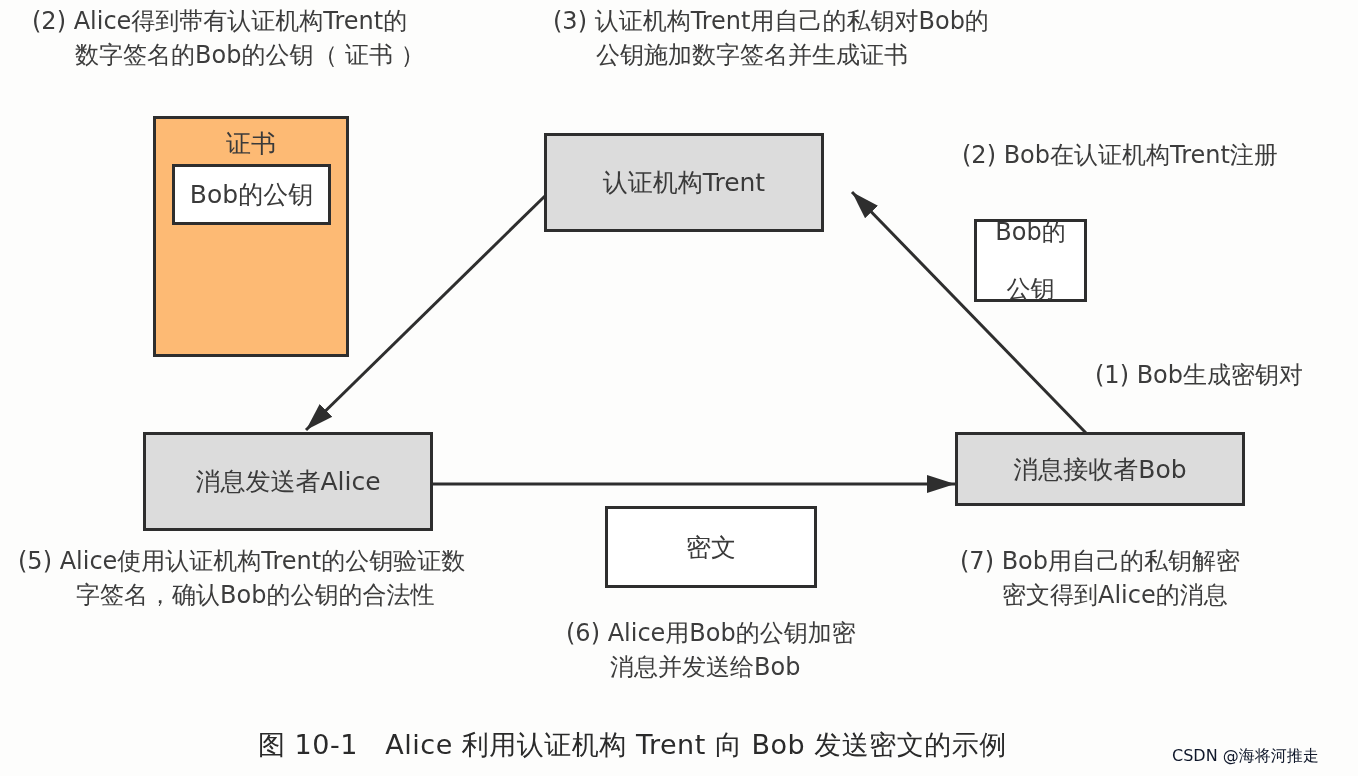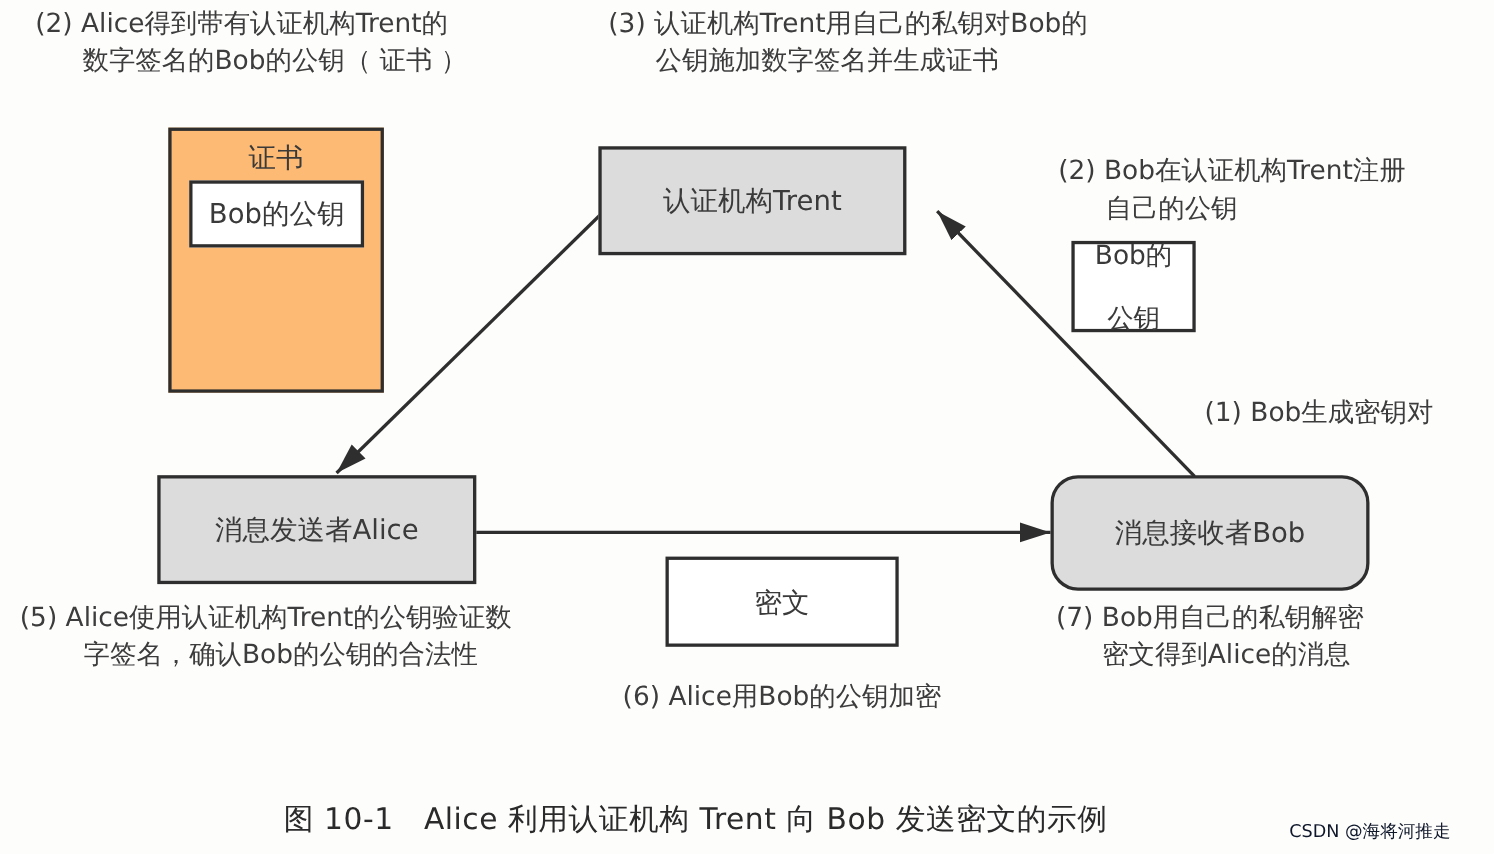--- a/index.html
+++ b/index.html
@@ -71,50 +71,50 @@
   <span class="l2" style="padding-left:43px;">数字签名的Bob的公钥（ 证书 ）</span>
 </div>
 
 <div class="label" style="left:553px; top:4px;">
   <span>(3) 认证机构Trent用自己的私钥对Bob的</span>
   <span class="l2" style="padding-left:43px;">公钥施加数字签名并生成证书</span>
 </div>
 
 <div class="label" style="left:962px; top:138px;">
   <span>(2) Bob在认证机构Trent注册</span>
-  <span class="l2" style="padding-left:43px;">自己的公钥</span>
 </div>
 
 <div class="label" style="left:1095px; top:358px;">
   <span>(1) Bob生成密钥对</span>
 </div>
 
 <div class="label" style="left:18px; top:544px;">
   <span>(5) Alice使用认证机构Trent的公钥验证数</span>
   <span class="l2" style="padding-left:58px;">字签名，确认Bob的公钥的合法性</span>
 </div>
 
 <div class="label" style="left:566px; top:616px;">
   <span>(6) Alice用Bob的公钥加密</span>
+  <span class="l2" style="padding-left:44px;">消息并发送给Bob</span>
 </div>
 
 <div class="label" style="left:960px; top:544px;">
   <span>(7) Bob用自己的私钥解密</span>
   <span class="l2" style="padding-left:42px;">密文得到Alice的消息</span>
 </div>
 
 <div class="box grey" style="left:544px; top:109px; width:280px; height:99px;margin-top:24px;">
   <span>认证机构Trent</span>
 </div>
 
 <div class="box grey" style="left:143px; top:432px; width:290px; height:99px;">
   <span>消息发送者Alice</span>
 </div>
 
-<div class="box grey" style="left:955px; top:432px; width:290px; height:105px;border-radius:25px;">
+<div class="box grey" style="left:955px; top:432px; width:290px; height:74px;">
   <span>消息接收者Bob</span>
 </div>
 
 <div class="box white" style="left:974px; top:219px; width:113px; height:83px; flex-direction:column; line-height:34px; font-size:24px;">
   <span>Bob的</span>
   <span>公钥</span>
 </div>
 
 <div class="box white" style="left:605px; top:506px; width:212px; height:82px;">
   <span>密文</span>

